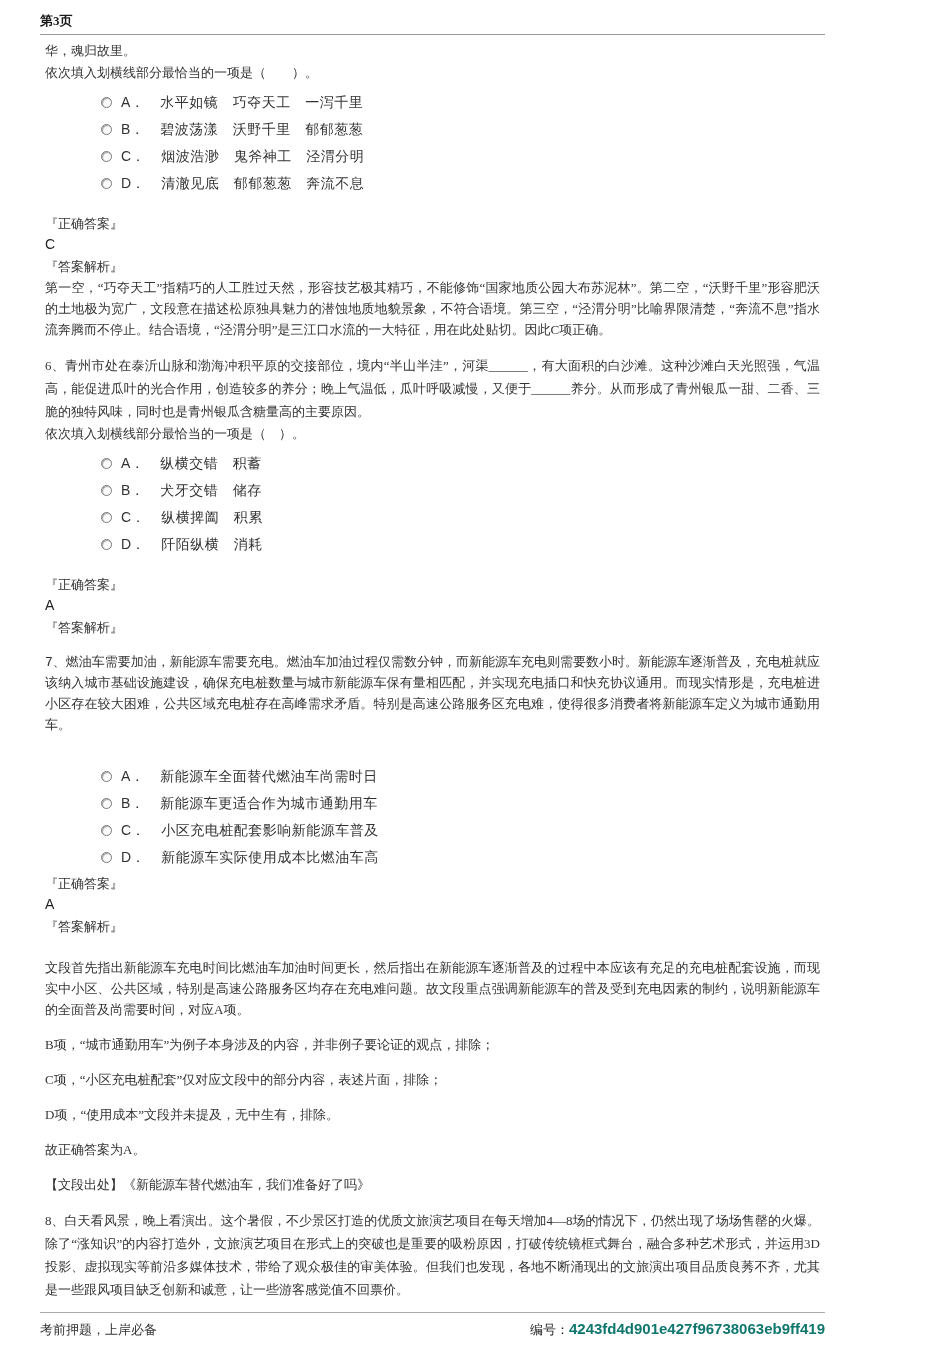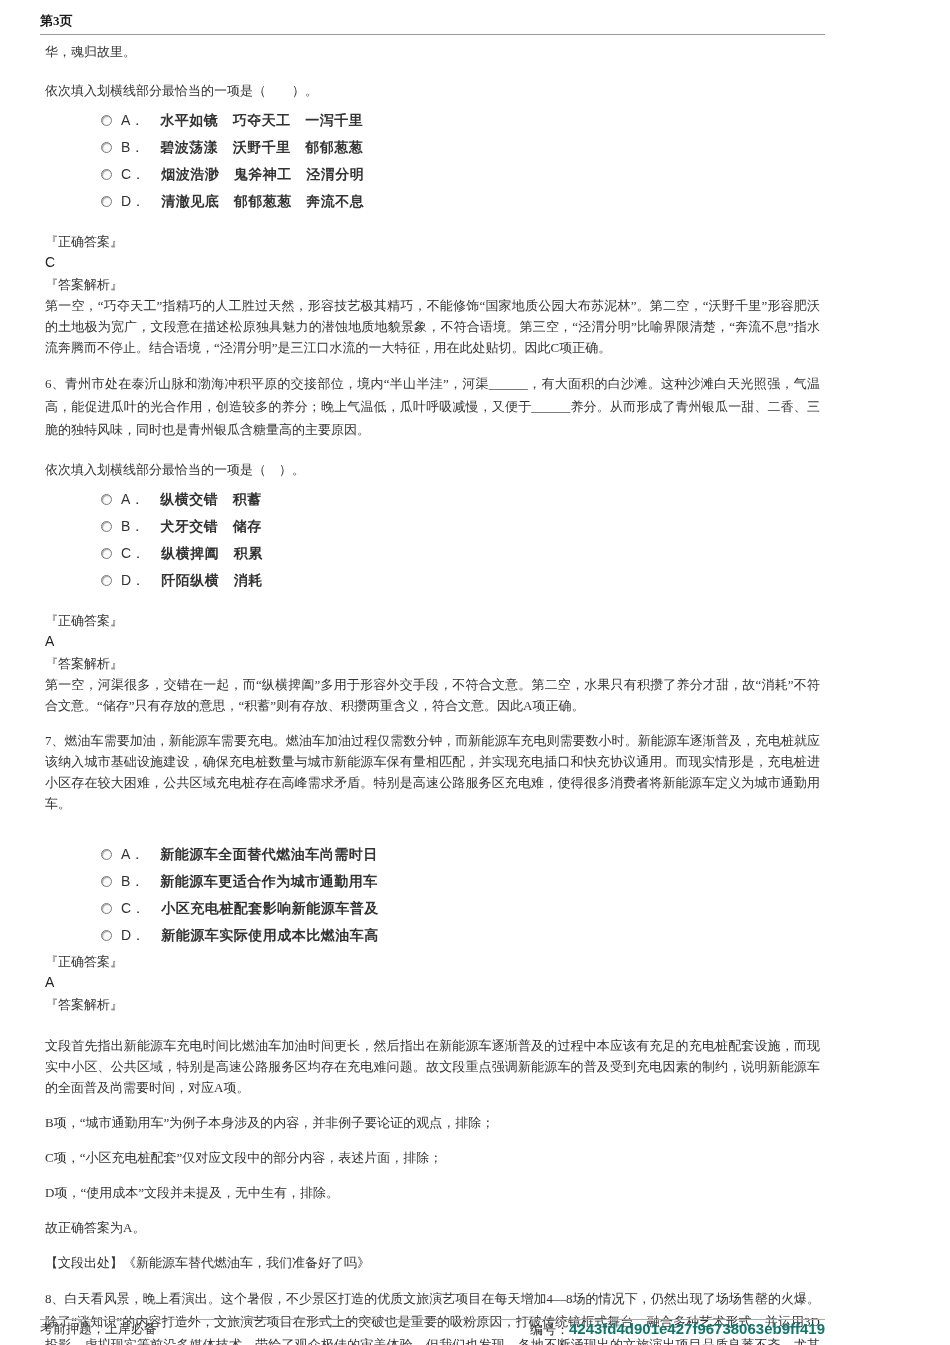--- a/index.html
+++ b/index.html
@@ -12,46 +12,46 @@
   .page { position: relative; width: 865px; height: 1345px; background: #fff; }
 
   .header {
     display: flex; justify-content: space-between; align-items: flex-end;
     margin: 0 40px; padding: 12px 0 4px;
     border-bottom: 1px solid #999;
     font-size: 13px; font-weight: bold; color: #1a1a1a;
   }
   .content { margin: 6px 45px 0 45px; font-size: 13px; }
 
-  .para { line-height: 21px; text-align: justify; }
+  .para { line-height: 21px; text-align: justify; font-family: Liberation Mono, monospace; }
   .stem  { line-height: 23px; text-align: justify; }
-  .prompt { line-height: 22px; margin-top: 18px; }
+  .prompt { line-height: 22px; margin-top: 0; }
   .spacer-sm { height: 8px; }
   .spacer-md { height: 14px; }
   .spacer-lg { height: 20px; }
 
   .options { margin-left: 56px; margin-top: 5px; }
   .option-row { display: flex; align-items: center; height: 27px; font-size: 14px; cursor: default; }
   .radio {
     width: 11px; height: 11px; border-radius: 50%;
     border: 1px solid #7a7a7a; background: #fcfcfc;
     box-shadow: inset 1px 1px 1px rgba(0,0,0,0.35);
     margin-right: 9px; flex: 0 0 auto;
   }
   .opt-label { margin-right: 16px; font-family: "Liberation Sans", sans-serif; }
-  .opt-text { letter-spacing: 0.5px; font-weight: bold; }
+  .opt-text { letter-spacing: 0.5px; }
 
   .ans-label { line-height: 20px; margin-top: 3px; }
   .ans-letter { line-height: 20px; font-family: "Liberation Sans", sans-serif; font-size: 14px; color: #222; }
   .analysis { line-height: 21px; text-align: justify; }
 
   .footer {
     position: absolute; left: 40px; right: 40px; bottom: 6px;
-    border-top: 1px solid #aaa; 
-    display: flex; justify-content: space-between; align-items: flex-start;
+    border-top: 1px solid #aaa; padding-top: 7px;
+    display: flex; justify-content: space-between; align-items: center;
   }
   .footer-left { font-size: 13px; color: #333; }
   .footer-right { font-size: 13px; color: #222; }
   .footer-code {
     font-family: "Liberation Sans", sans-serif;
     font-weight: bold; font-size: 15px; color: #0f766e;
   }
 </style>
 </head>
 <body>
@@ -120,21 +120,20 @@
         <span class="radio"></span>
         <span class="opt-label">D．</span>
         <span class="opt-text">阡陌纵横　消耗</span>
       </div>
     </div>
 
     <div class="spacer-md"></div>
     <div class="ans-label">『正确答案』</div>
     <div class="ans-letter">A</div>
     <div class="ans-label">『答案解析』</div>
-    <div class="analysis">第一空，河渠很多，交错在一起，而“纵横捭阖”多用于形容外交手段，不符合文意。第二空，水果只有积攒了养分才甜，故“消耗”不符合文意。“储存”只有存放的意思，“积蓄”则有存放、积攒两重含义，符合文意。因此A项正确。</div>
 
     <div class="spacer-md"></div>
     <div class="para">7、燃油车需要加油，新能源车需要充电。燃油车加油过程仅需数分钟，而新能源车充电则需要数小时。新能源车逐渐普及，充电桩就应该纳入城市基础设施建设，确保充电桩数量与城市新能源车保有量相匹配，并实现充电插口和快充协议通用。而现实情形是，充电桩进小区存在较大困难，公共区域充电桩存在高峰需求矛盾。特别是高速公路服务区充电难，使得很多消费者将新能源车定义为城市通勤用车。</div>
     <div class="spacer-md"></div>
 
     <div class="spacer-sm"></div>
     <div class="options">
       <div class="option-row">
         <span class="radio"></span>
         <span class="opt-label">A．</span>

